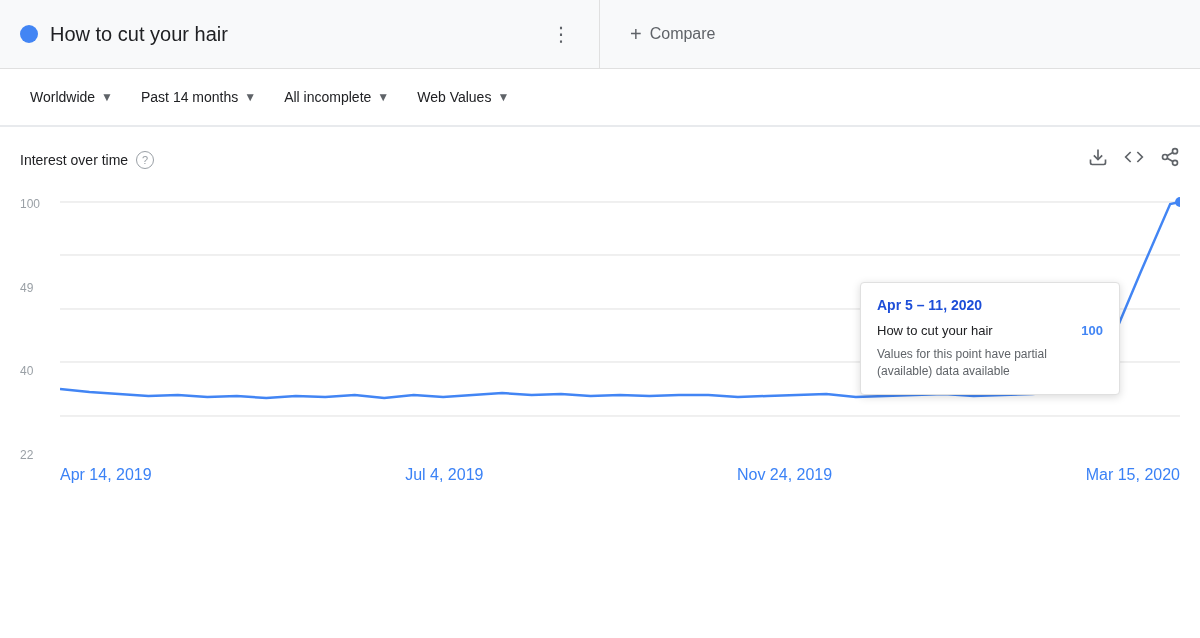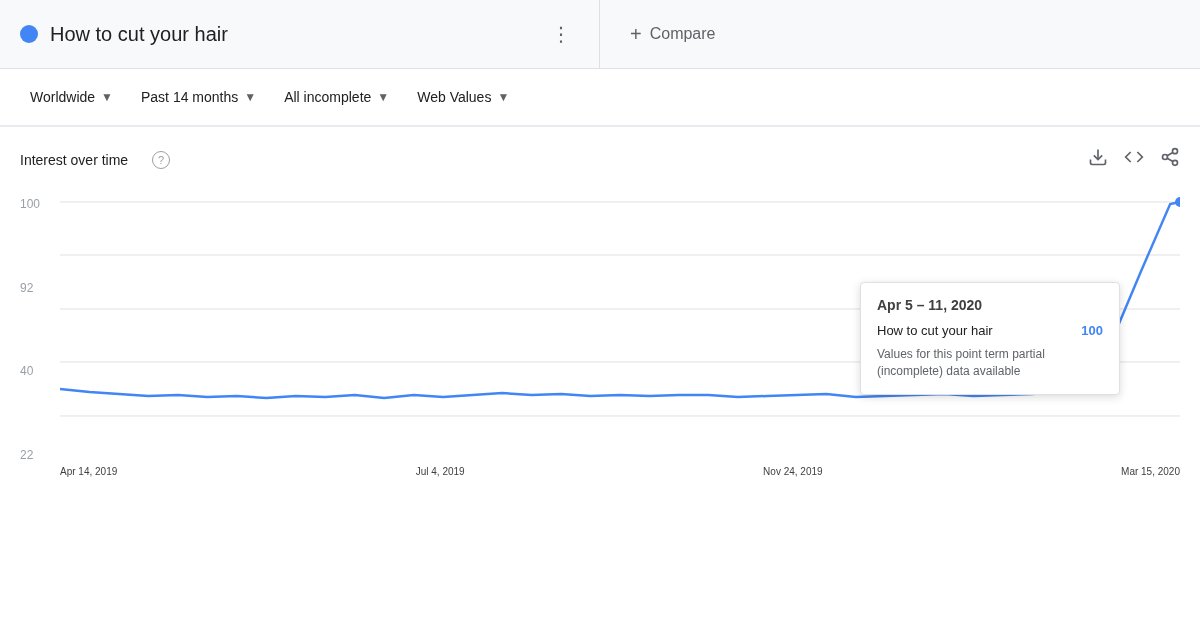--- a/index.html
+++ b/index.html
@@ -69,21 +69,21 @@
     }
     #chart-header {
       display: flex;
       align-items: center;
       justify-content: space-between;
       margin-bottom: 10px;
     }
     #chart-title-group {
       display: flex;
       align-items: center;
-      gap: 24px;
+      gap: 8px;
     }
     #chart-title {
       font-size: 14px;
       color: #202124;
     }
     .help-icon {
       width: 18px; height: 18px;
       border: 1.5px solid #9aa0a6;
       border-radius: 50%;
       display: inline-flex;
@@ -142,21 +142,21 @@
       border: 1px solid #e0e0e0;
       box-shadow: 0 2px 8px rgba(0,0,0,0.15);
       border-radius: 4px;
       padding: 14px 16px;
       width: 260px;
       z-index: 10;
     }
     .tooltip-date {
       font-size: 14px;
       font-weight: 600;
-      color: #404040;
+      color: #1d4ed8;
       margin-bottom: 10px;
     }
     .tooltip-row {
       display: flex;
       align-items: center;
       justify-content: space-between;
       margin-bottom: 8px;
     }
     .tooltip-term { font-size: 13px; color: #202124; }
     .tooltip-value { font-size: 13px; color: #4285f4; font-weight: 600; }
@@ -232,21 +232,21 @@
             <line x1="15.41" y1="6.51" x2="8.59" y2="10.49"></line>
           </svg>
       </span>
     </div>
   </div>
 
   <div id="chart-container">
 
     <div class="y-labels" style="position:absolute;left:0;top:10px;width:40px;">
       <span>100</span>
-      <span>92</span>
+      <span>49</span>
       <span>40</span>
       <span>22</span>
     </div>
 
     <svg id="chart-svg" viewBox="0 0 1140 280" preserveAspectRatio="none" style="display:block; margin-left:40px; width: calc(100% - 40px); height: 280px;">
 
       <line x1="0" y1="20" x2="1140" y2="20" stroke="#e0e0e0" stroke-width="1"></line>
       <line x1="0" y1="73" x2="1140" y2="73" stroke="#e0e0e0" stroke-width="1"></line>
       <line x1="0" y1="127" x2="1140" y2="127" stroke="#e0e0e0" stroke-width="1"></line>
       <line x1="0" y1="180" x2="1140" y2="180" stroke="#e0e0e0" stroke-width="1"></line>
@@ -291,29 +291,29 @@
           1040,200
           1070,160
           1100,90
           1130,22
           1140,20
         "></polyline>
 
       <circle cx="1140" cy="20" r="5" fill="#4285f4"></circle>
     </svg>
 
-    <div id="x-labels" style="display:flex; justify-content:space-between; padding: 4px 0 0 40px; font-size:10px; color:#404040;">
+    <div id="x-labels" style="display:flex; justify-content:space-between; padding: 4px 0 0 40px; font-size:16px; color:#3b82f6;">
       <span>Apr 14, 2019</span>
       <span>Jul 4, 2019</span>
       <span>Nov 24, 2019</span>
       <span>Mar 15, 2020</span>
     </div>
 
     <div id="tooltip">
       <div class="tooltip-date">Apr 5 – 11, 2020</div>
       <div class="tooltip-row">
         <span class="tooltip-term">How to cut your hair</span>
         <span class="tooltip-value">100</span>
       </div>
-      <div class="tooltip-note">Values for this point term partial (incomplete) data available</div>
+      <div class="tooltip-note">Values for this point have partial (available) data available</div>
     </div>
   </div>
 </div>
 
 </body></html>

